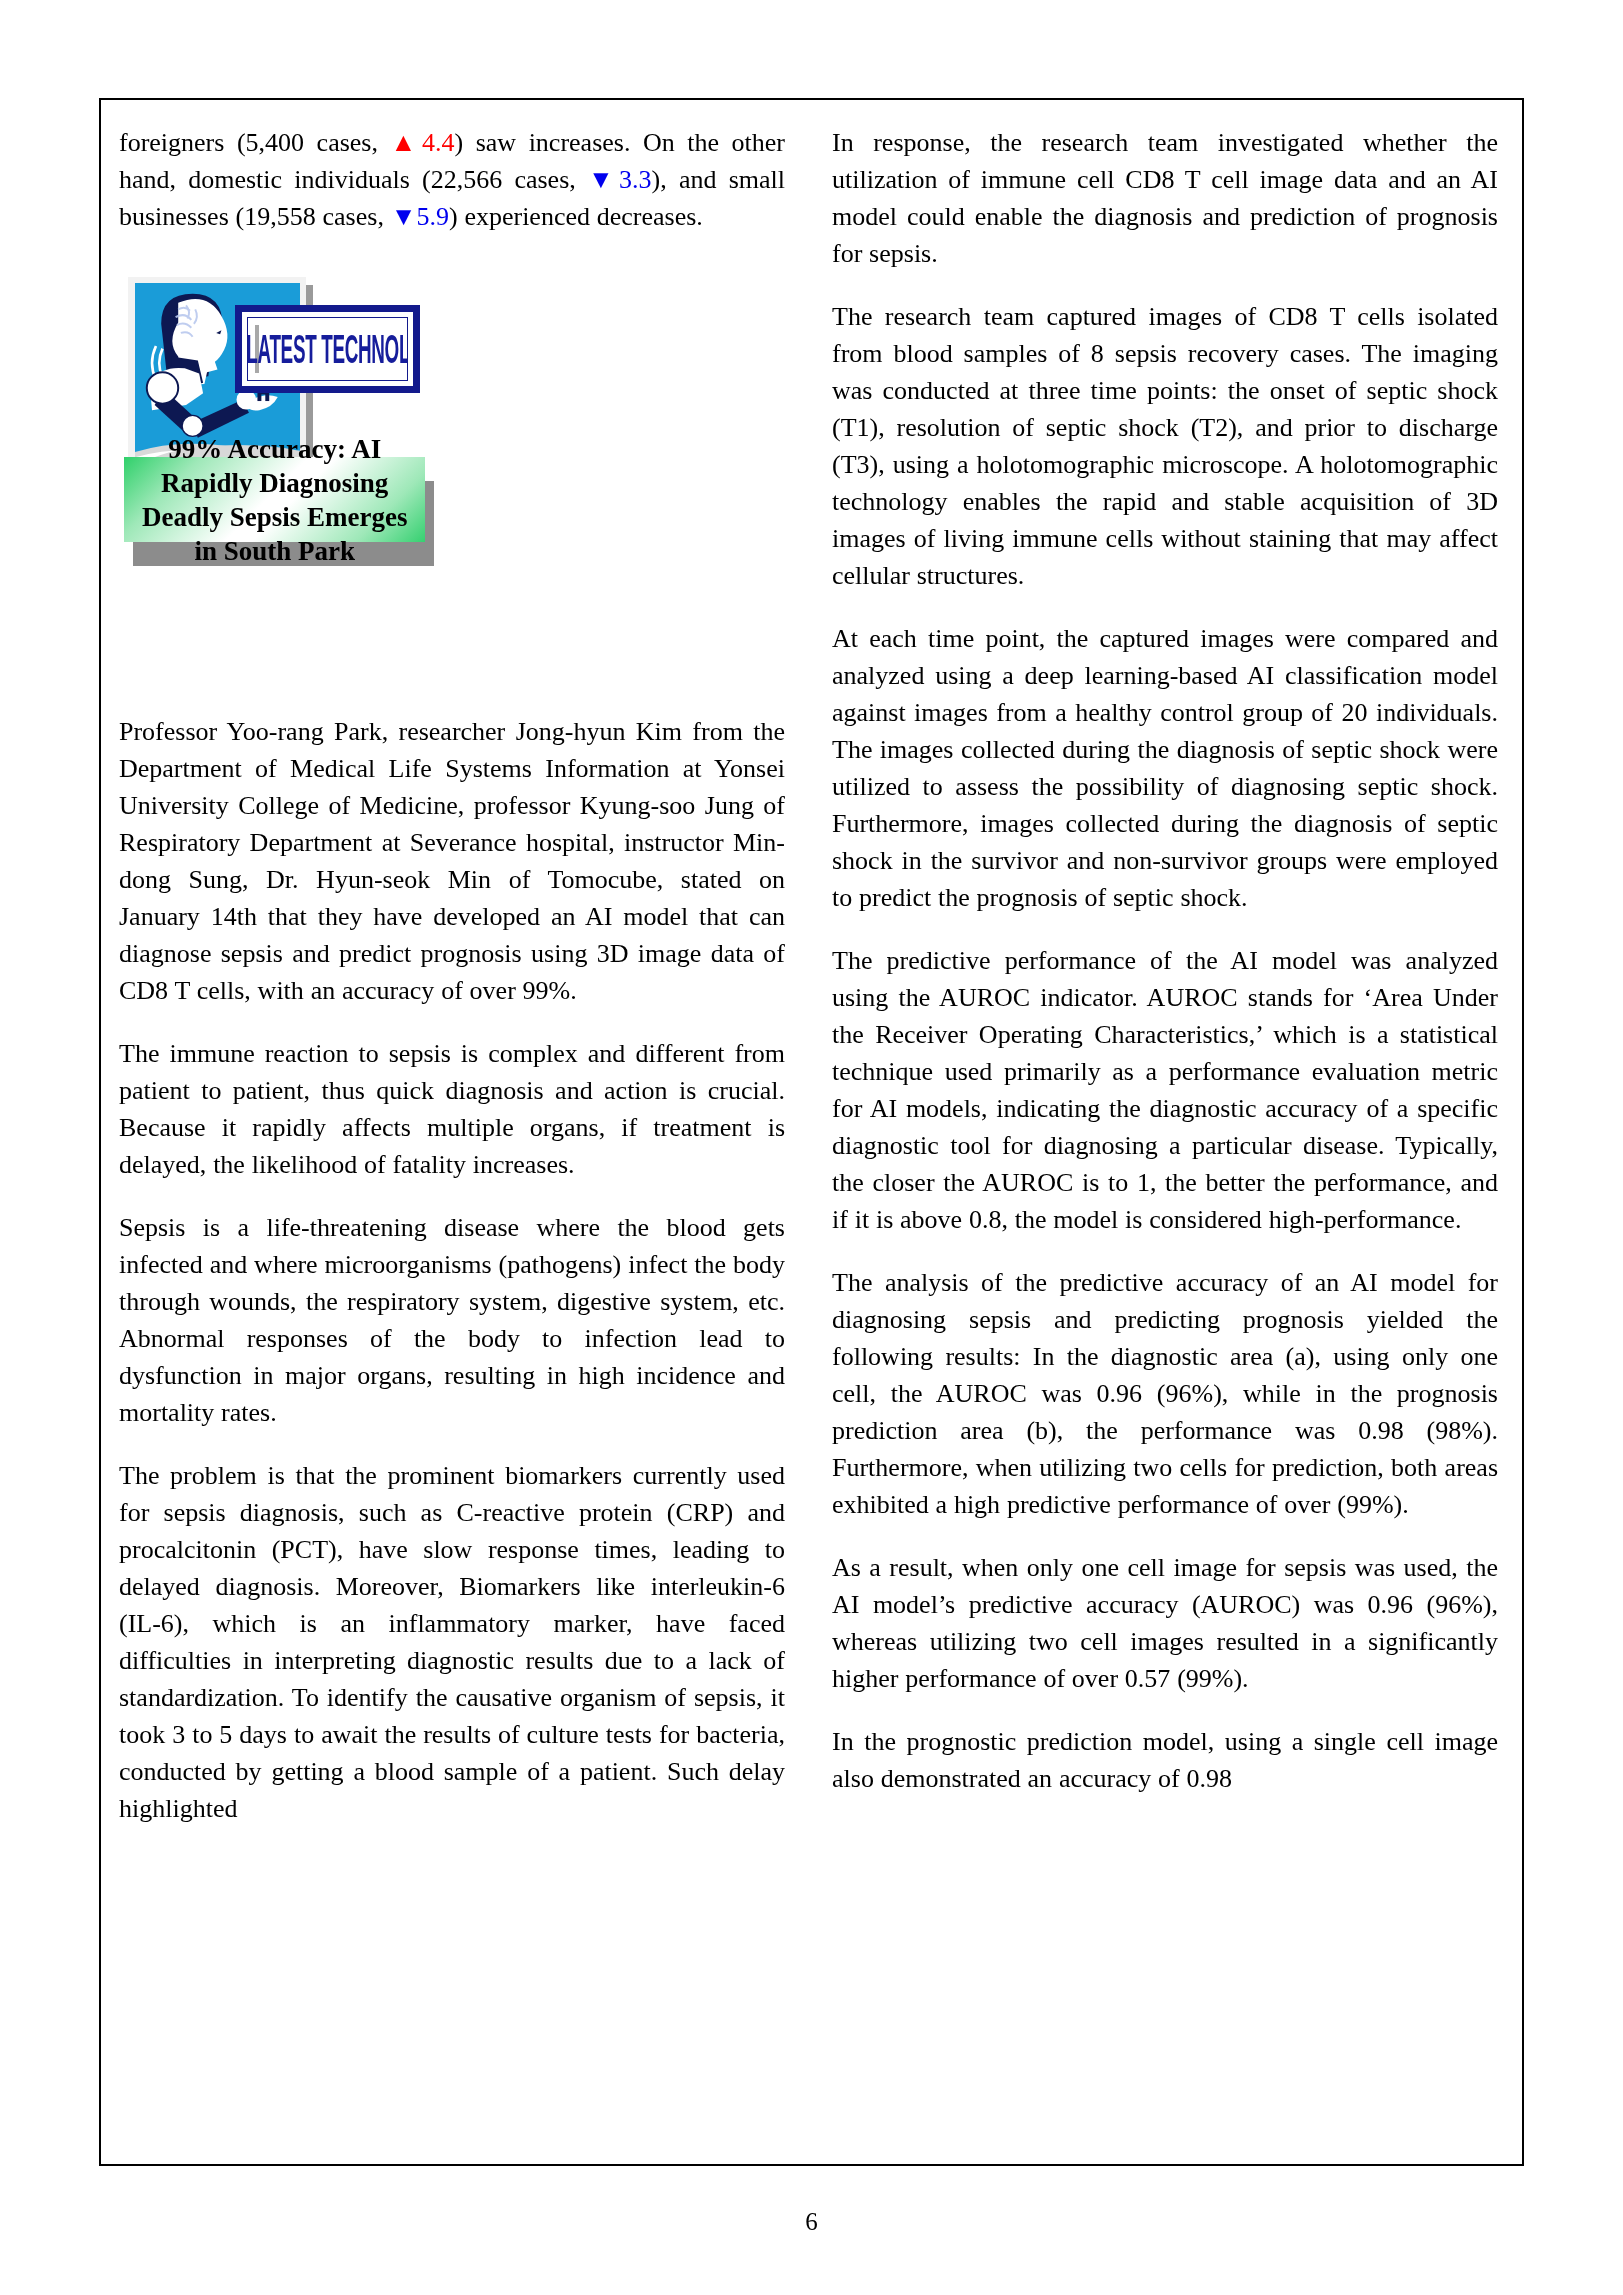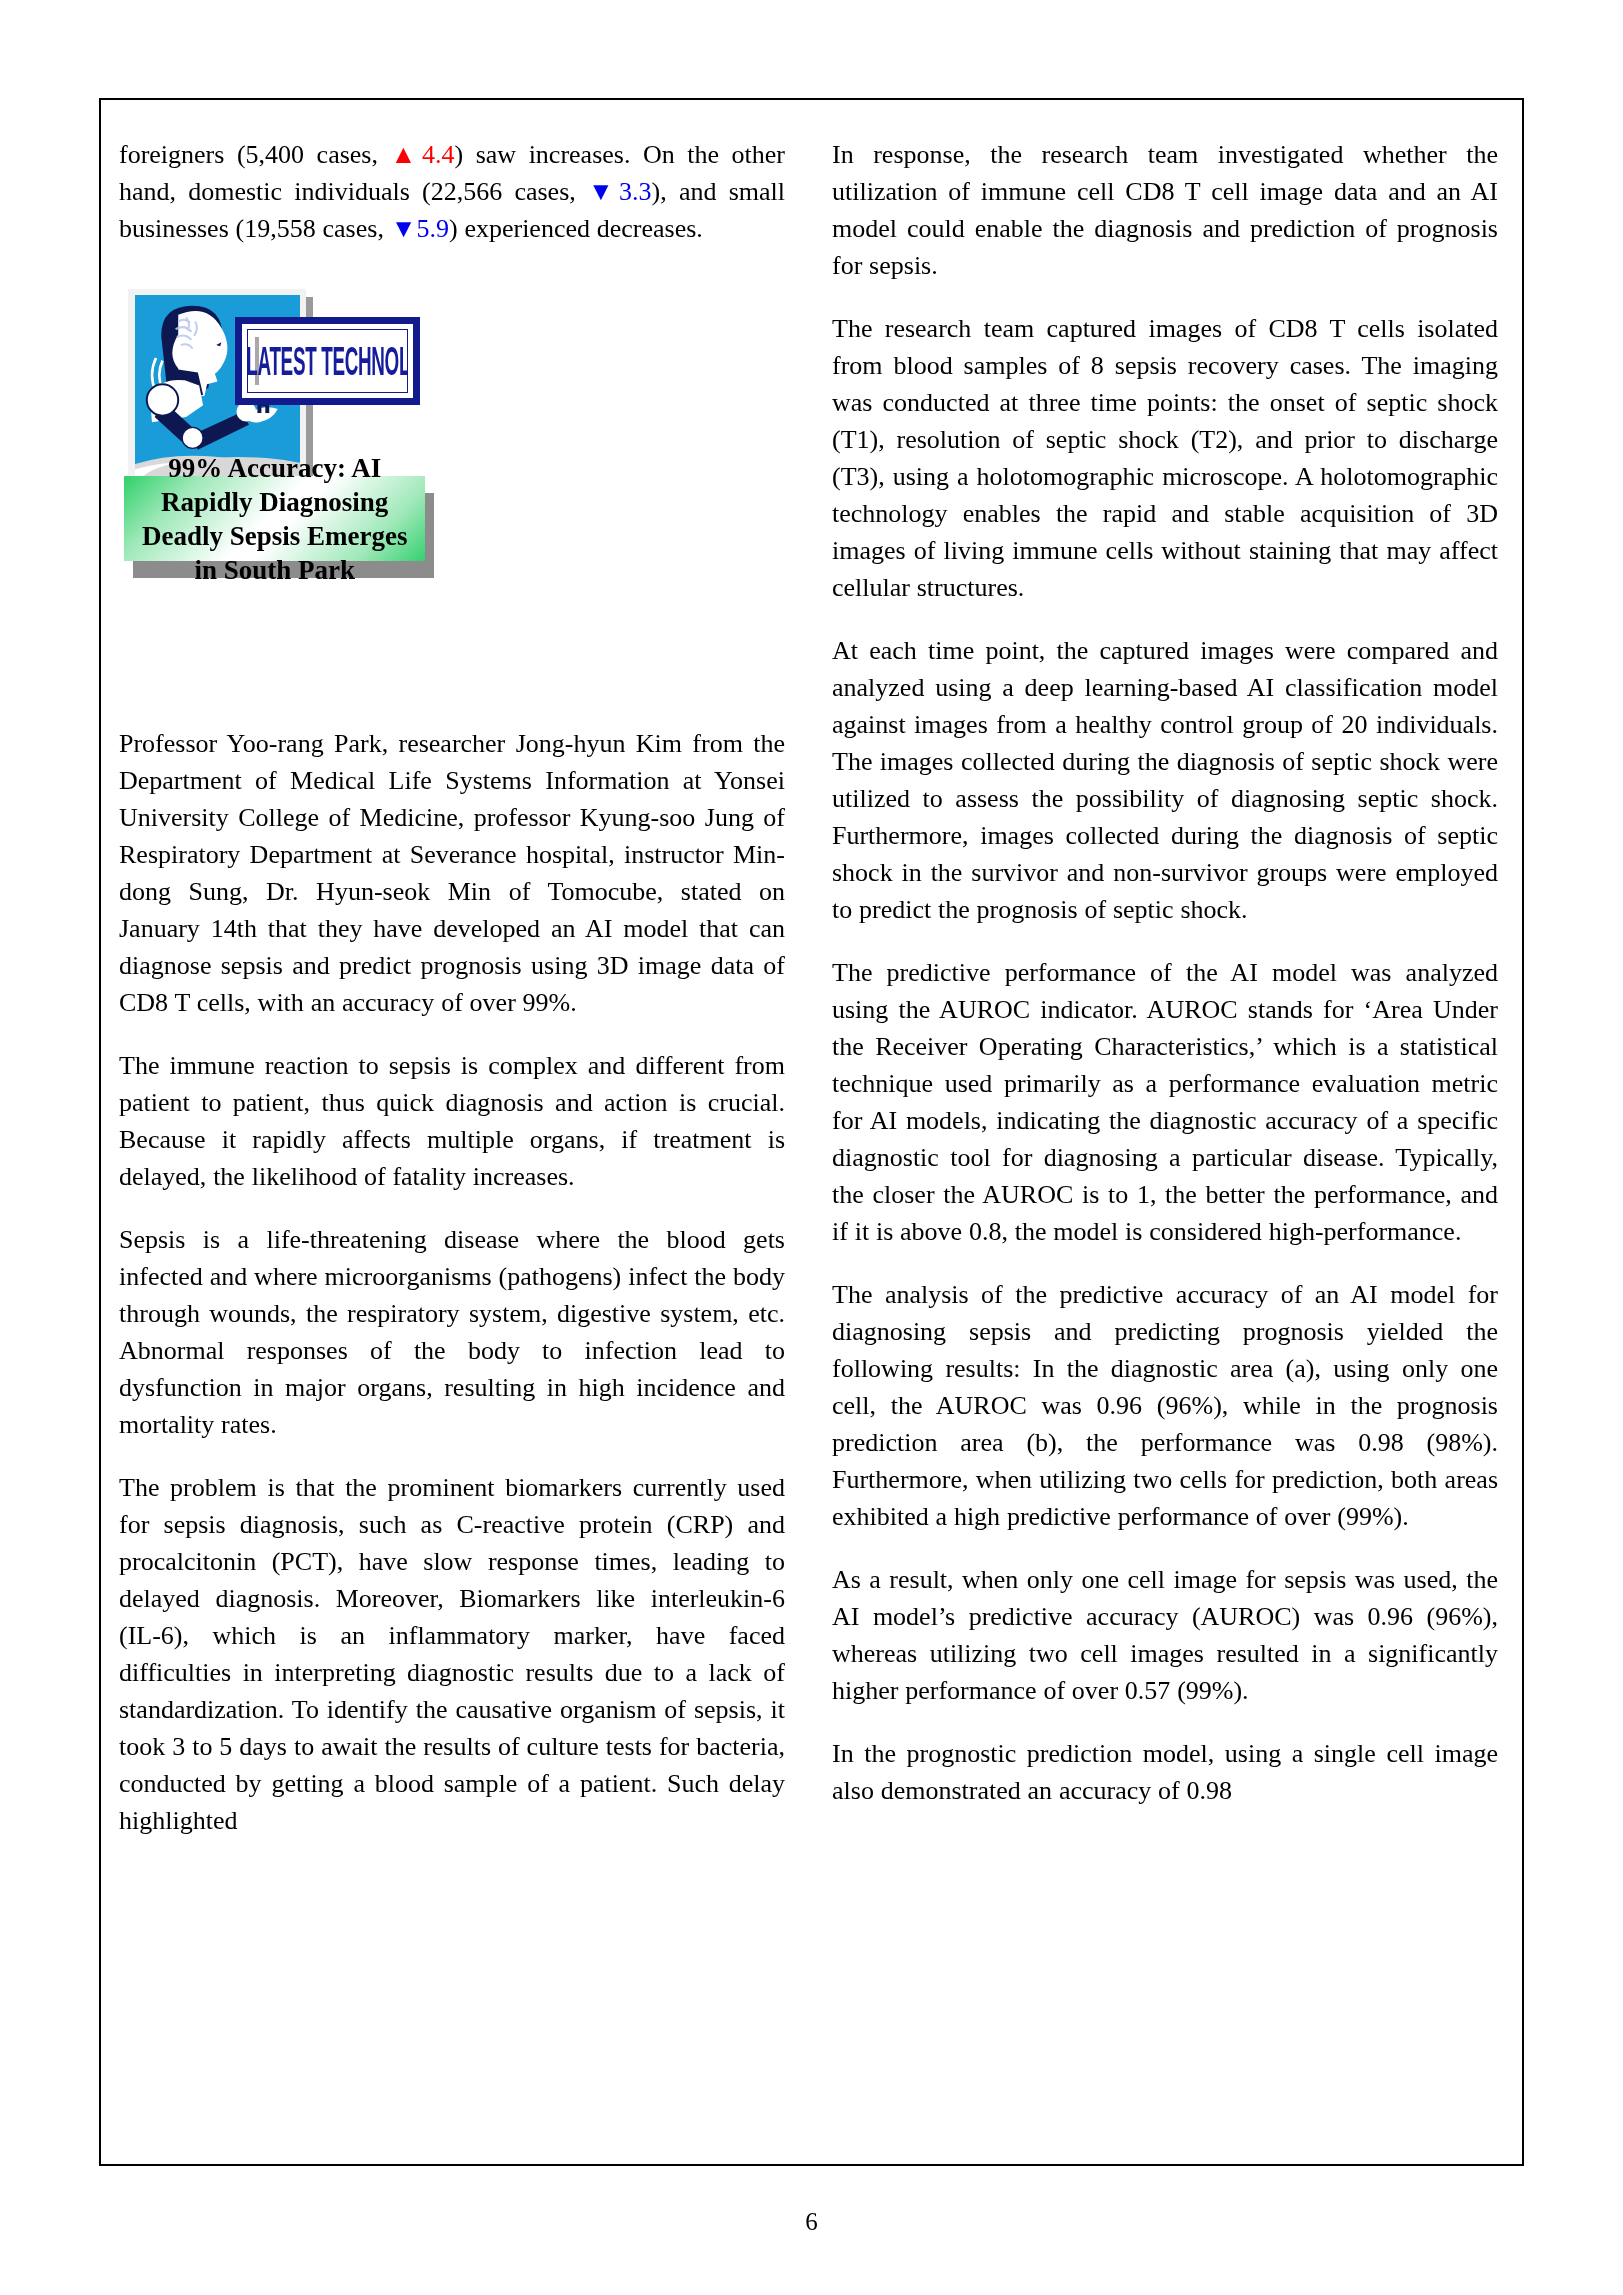--- a/index.html
+++ b/index.html
@@ -40,21 +40,21 @@
     width: 666px;
   }
   #col-left  { left: 0px; }
   #col-right { left: 713px; }
 
   .para {
     font-size: 26px;
     line-height: 37px;
     text-align: justify;
     text-justify: inter-word;
-    margin: 12px 0 26px 0;
+    margin: 0 0 26px 0;
     color: #000000;
     hyphens: none;
     word-spacing: 0.3px;
   }
   .para:last-child { margin-bottom: 0; font-family: Liberation Serif, serif; }
 
   .up-arrow   { color: #ff0000; }
   .down-arrow { color: #0000ee; }
 
   
@@ -150,21 +150,21 @@
     position: absolute;
     left: 14.4px;
     top: 207px;
     width: 301px;
     height: 85px;
     background: #8c8c8c;
   }
   #headline-box {
     position: absolute;
     left: 5.2px;
-    top: 190px;
+    top: 183px;
     width: 301px;
     height: 85px;
     background:
       linear-gradient(135deg,
         #2fd06a 0%,
         #9ee8b8 20%,
         #ffffff 48%,
         #ffffff 55%,
         #9ee8b8 82%,
         #35d070 100%);

